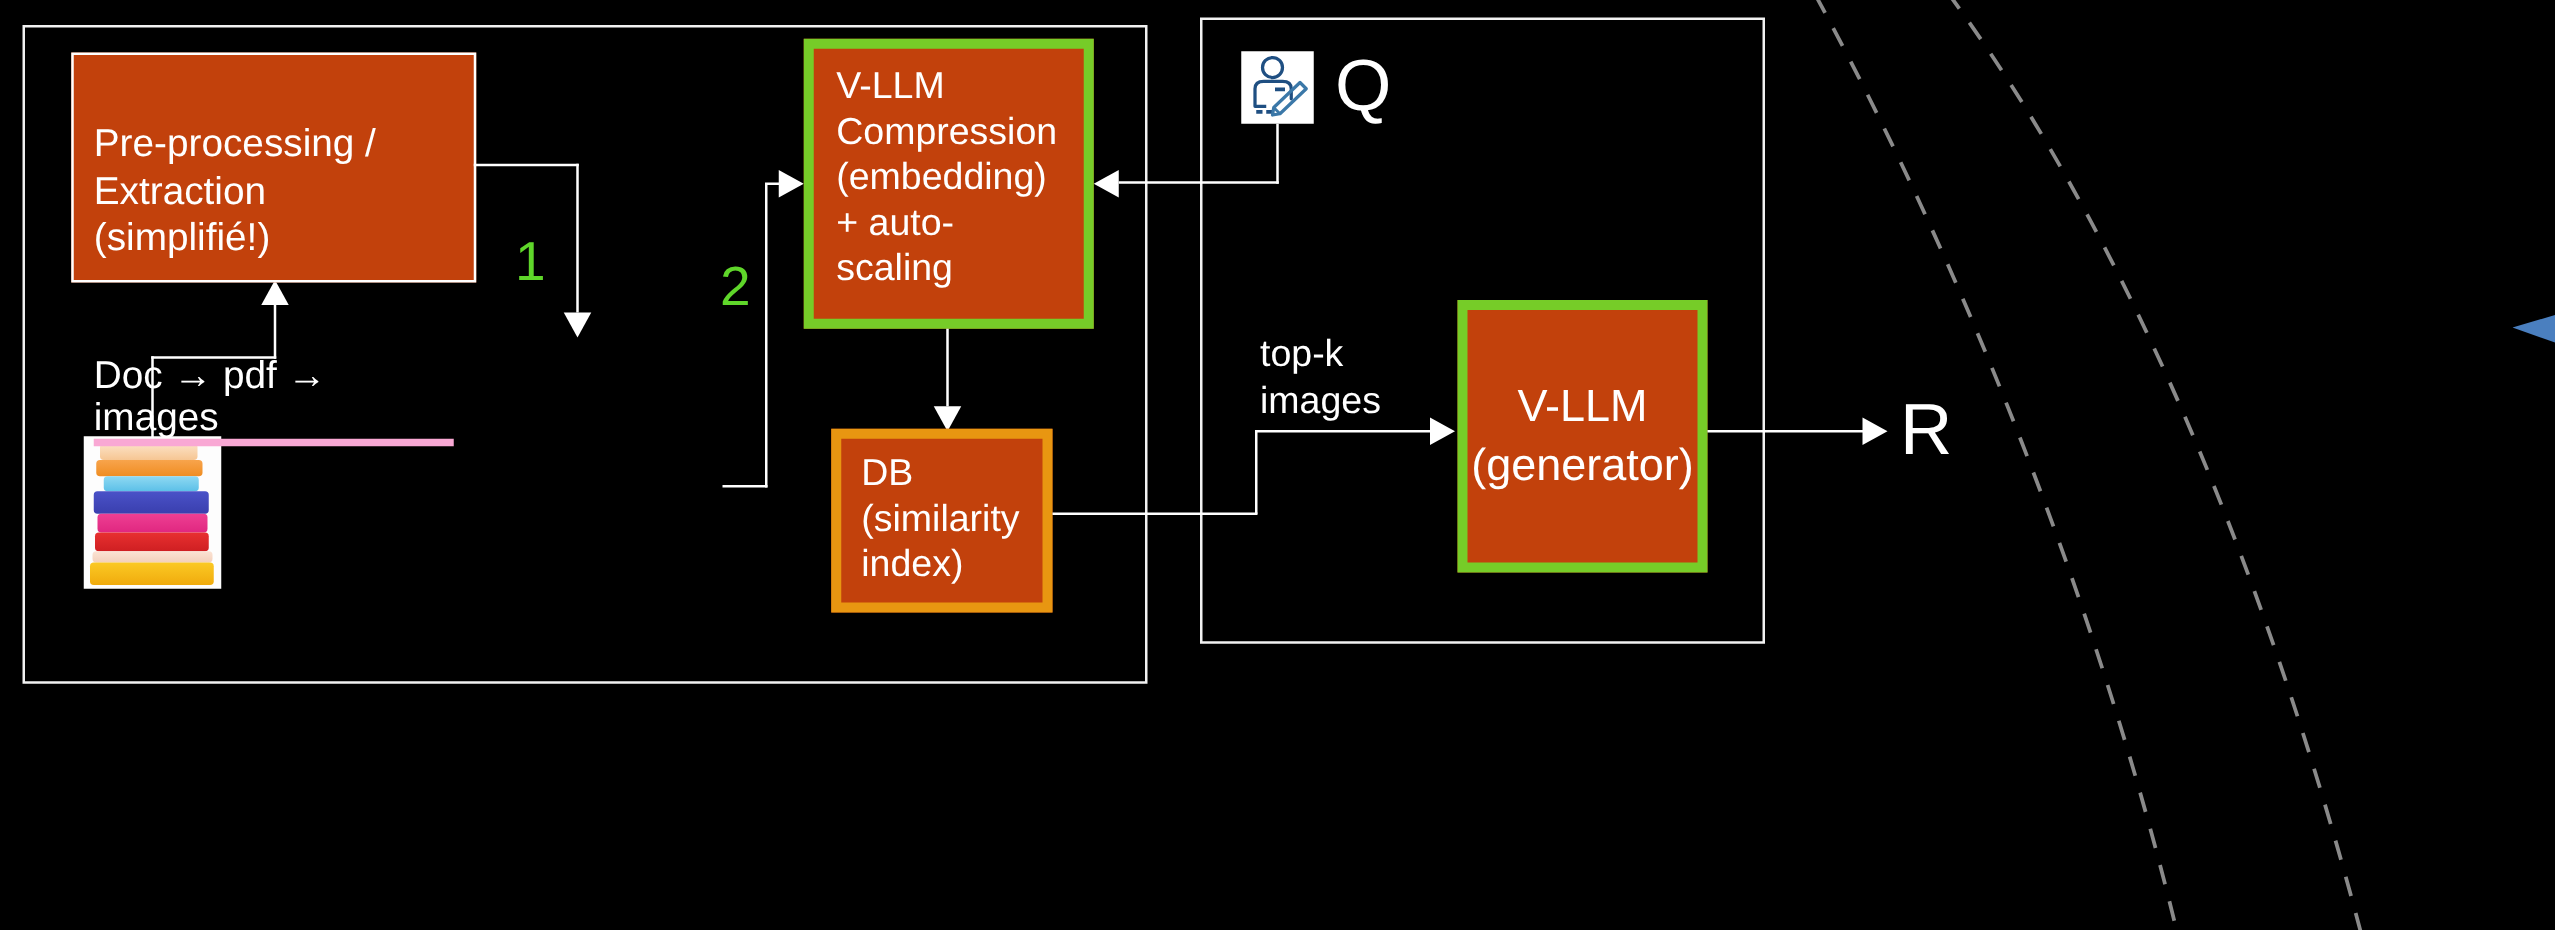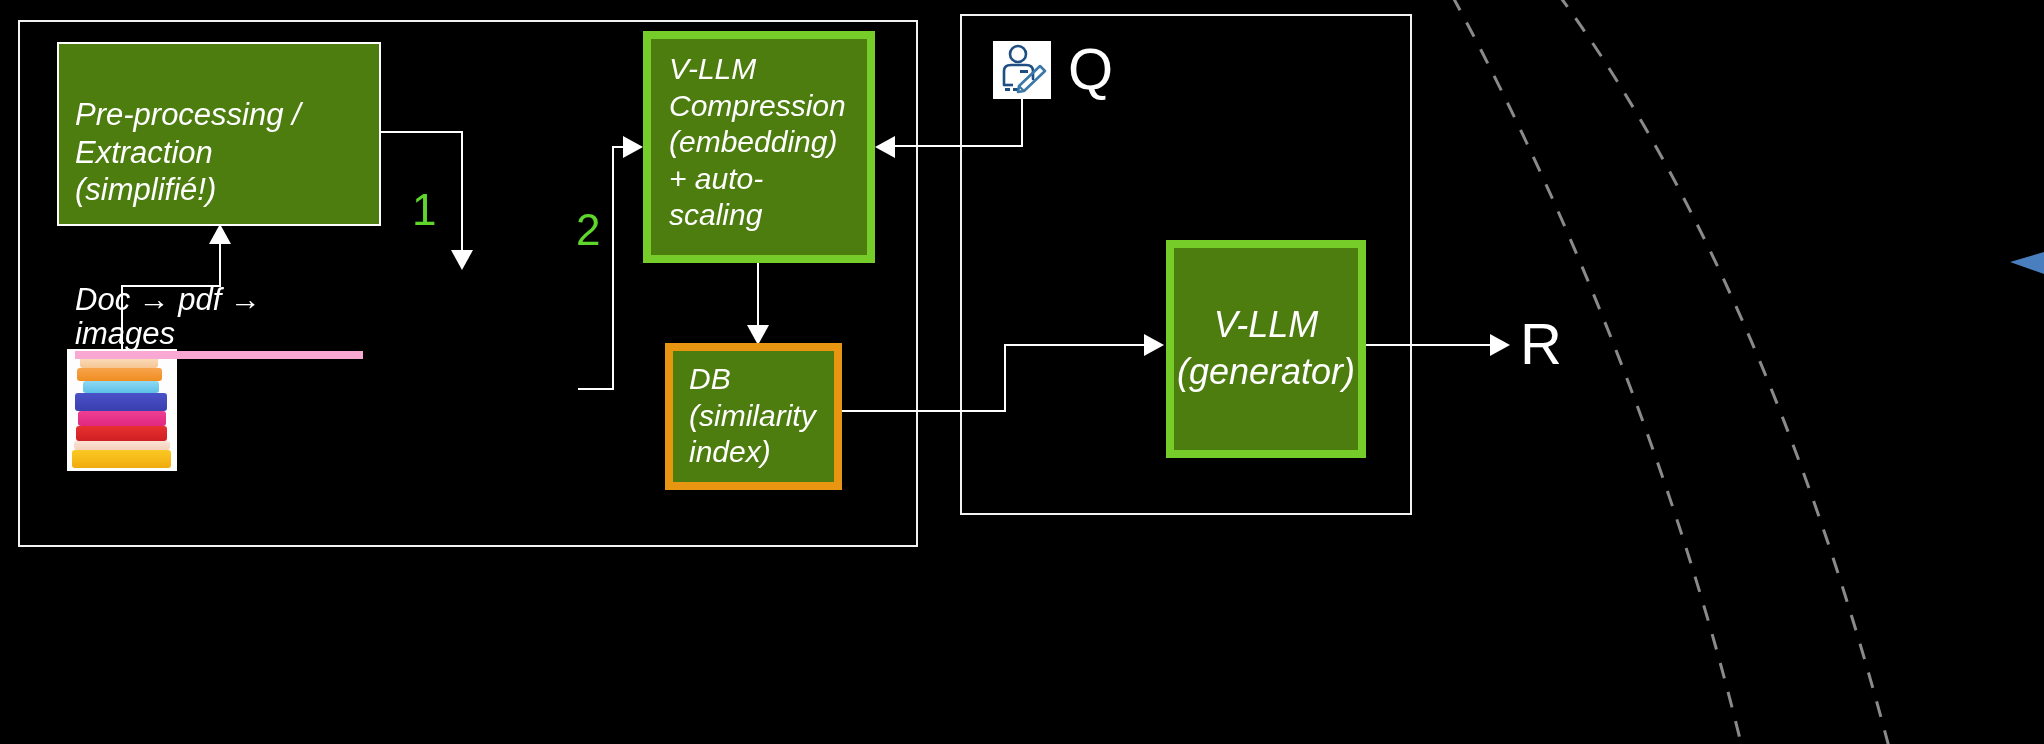--- a/index.html
+++ b/index.html
@@ -13,23 +13,22 @@
   
   .abs{position:absolute;box-sizing:border-box;}
 
   
   .container{border:2px solid #f2f2f2;background:transparent;}
 
   
   .box{
     box-sizing:border-box;
     display:flex;align-items:flex-start;
-    background:#4d7c0f;
+    background:#c2410c;
     line-height:1.22;
-    font-style:italic;
   }
   .box .txt{
     white-space:pre-line;
     display:block;
     width:100%;
   }
   .box-white{border:2px solid #ffffff;}
   .box-green{border:8px solid #76cc28;}
   .box-orange{border:8px solid #e89611;}
 
@@ -90,21 +89,21 @@
   <div class="ln lnh" style="left:121px;top:285px;width:100px;height:2px;"></div>
   <div class="ln lnv" style="left:219px;top:243px;width:2px;height:44px;"></div>
   <div class="arrow arrow-up" style="left:209px;top:224px;"></div>
 
   <div class="abs box box-white" style="left:57px;top:42px;width:324px;height:184px;padding:14px 16px 10px 16px;">
     <span class="txt" style="font-size:31px;">
       <span>Pre-processing /
 Extraction
 (simplifié!)</span>
       <span style="display:block;height:36px;"></span>
-      <span style="display:block;border-bottom:8px solid #f9a8d4;width:100%;line-height:1.1;">Doc →  pdf  →  images</span>
+      <span style="display:block;border-bottom:6px solid #f9a8d4;width:100%;line-height:1.1;">Doc →  pdf  →  images</span>
     </span>
   </div>
 
   <div class="ln lnh" style="left:379px;top:131px;width:84px;height:2px;"></div>
   <div class="ln lnv" style="left:461px;top:131px;width:2px;height:119px;"></div>
   <div class="arrow arrow-down" style="left:451px;top:250px;"></div>
   <div class="label label-num" style="left:412px;top:188px;">1</div>
 
 
   <div class="ln lnh" style="left:578px;top:388px;width:36px;height:2px;"></div>
@@ -128,20 +127,22 @@
     <span class="txt" style="font-size:30px;">DB
 (similarity
 index)</span>
   </div>
 
   <div class="ln lnh" style="left:842px;top:410px;width:164px;height:2px;"></div>
   <div class="ln lnv" style="left:1004px;top:345px;width:2px;height:66px;"></div>
   <div class="ln lnh" style="left:1004px;top:344px;width:142px;height:2px;"></div>
   <div class="arrow arrow-right" style="left:1144px;top:334px;"></div>
 
+  <div class="label" style="left:1008px;top:266px;font-size:30px;line-height:1.22;white-space:pre-line;">top-k
+images</div>
 
   <div class="qtile" style="left:993px;top:41px;width:58px;height:58px;">
     <svg viewBox="0 0 58 58" width="58" height="58">
       <circle cx="25" cy="13" r="8" fill="none" stroke="#1f4f82" stroke-width="2.6"></circle>
       <path d="M 11 44 L 11 30 Q 11 24 18 24 L 33 24 Q 40 24 40 30 L 40 38" fill="none" stroke="#1f4f82" stroke-width="2.6" stroke-linecap="round"></path>
       <path d="M 11 44 L 20 44" fill="none" stroke="#1f4f82" stroke-width="2.6"></path>
       <rect x="27" y="29" width="8" height="3" fill="#1f4f82"></rect>
       <rect x="12" y="47" width="5" height="3" fill="#1f4f82"></rect>
       <rect x="20" y="47" width="5" height="3" fill="#1f4f82"></rect>
       <path d="M 47 25 L 52 30 L 31 50 L 25 51 L 26 45 Z" fill="none" stroke="#3b78a8" stroke-width="2.6" stroke-linejoin="round"></path>

